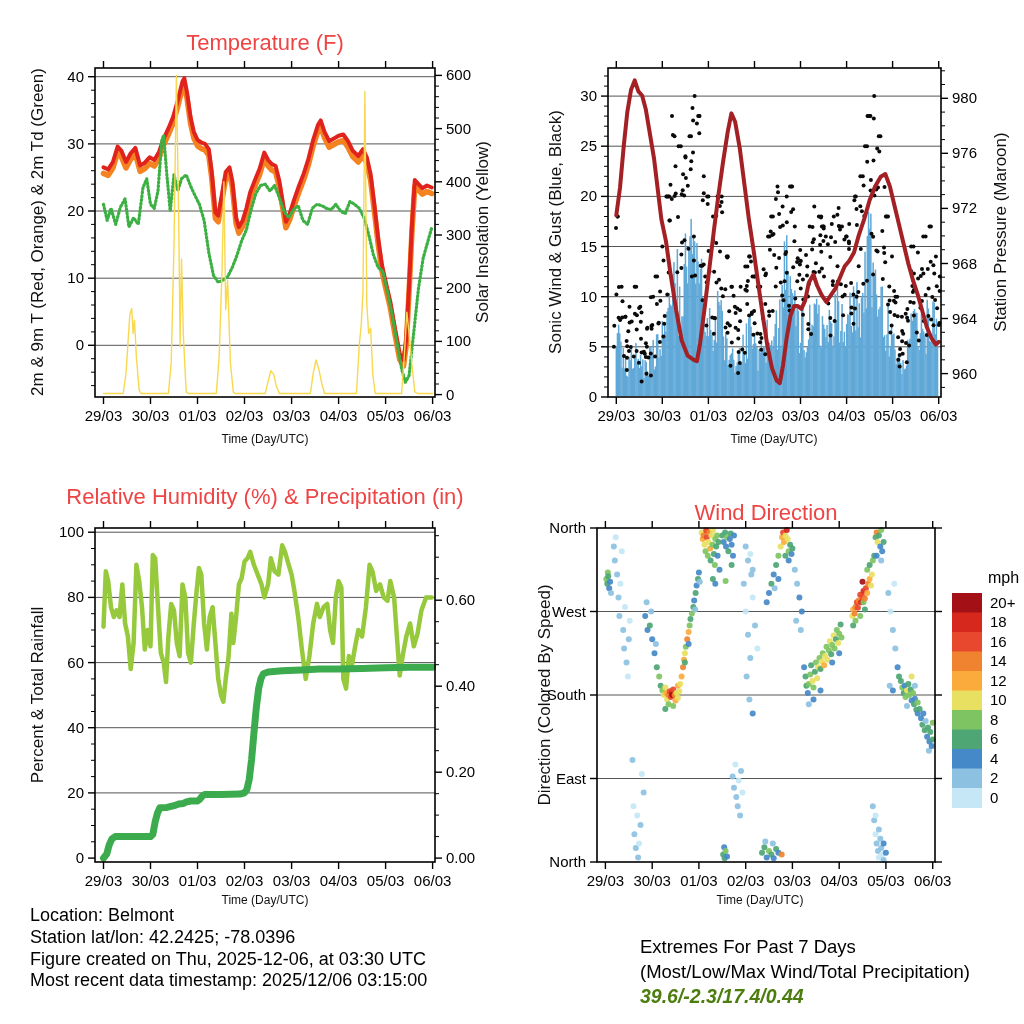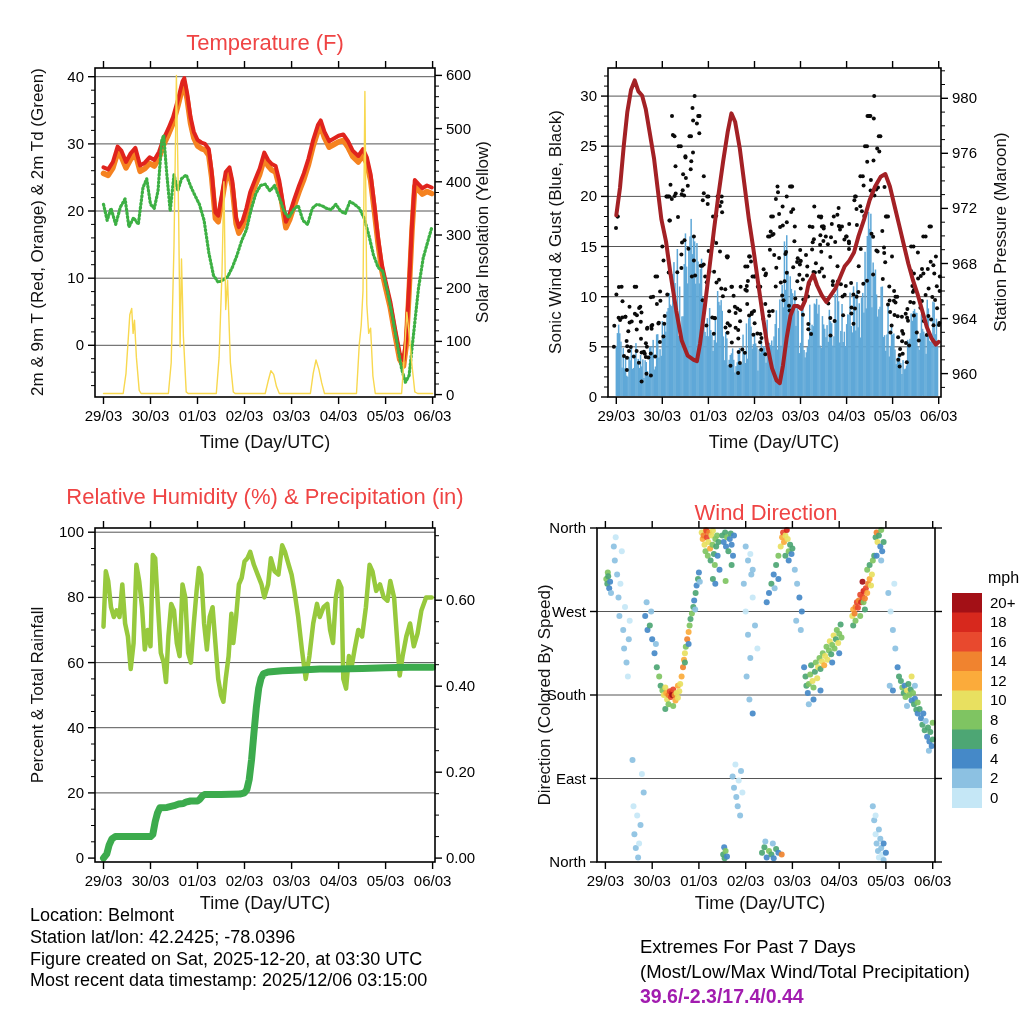--- a/index.html
+++ b/index.html
@@ -5,21 +5,21 @@
   html,body{margin:0;padding:0;background:#fff;}
   .page{position:relative;width:1024px;height:1024px;background:#ffffff;
         font-family:"Liberation Sans",sans-serif;overflow:hidden;}
   svg.plot{position:absolute;}
   #plot-0{left:0;top:0;}
   #plot-1{left:512px;top:0;}
   #plot-2{left:0;top:470px;}
   #plot-3{left:512px;top:470px;}
   .title{position:absolute;transform:translateX(-50%);font-size:22px;color:#ef4444;
          white-space:nowrap;font-weight:500;}
-  .xlabel{position:absolute;transform:translateX(-50%);font-size:18px;color:#111;white-space:nowrap;}
+  .xlabel{position:absolute;transform:translateX(-50%);font-size:12px;color:#111;white-space:nowrap;}
   .ylabel{position:absolute;transform:translate(-50%,-50%) rotate(-90deg);
           transform-origin:center;font-size:17px;color:#111;white-space:nowrap;}
   svg text{font-family:"Liberation Sans",sans-serif;fill:#000;}
   svg text.tick{font-size:15px;}
   svg text.legend-title{font-size:16px;}
   .footer-left{position:absolute;left:30px;top:905px;font-size:18px;line-height:21.8px;color:#000;}
   .footer-right{position:absolute;right:54px;top:934px;text-align:left;font-size:18.5px;line-height:25px;color:#000;}
   .extremes-values{font-weight:bold;font-size:19.5px;}
 </style>
 </head>
@@ -1461,23 +1461,23 @@
   <div class="ylabel" style="left:545px;top:695px">Direction (Colored By Speed)</div>
 
   <div class="xlabel" style="left:265px;top:432px">Time (Day/UTC)</div>
   <div class="xlabel" style="left:774px;top:432px">Time (Day/UTC)</div>
   <div class="xlabel" style="left:265px;top:893px">Time (Day/UTC)</div>
   <div class="xlabel" style="left:760px;top:893px">Time (Day/UTC)</div>
 
   <div class="footer-left">
     <div>Location: Belmont</div>
     <div>Station lat/lon: 42.2425; -78.0396</div>
-    <div>Figure created on Sat, 2025-12-20, at 03:30 UTC</div>
+    <div>Figure created on Thu, 2025-12-06, at 03:30 UTC</div>
     <div>Most recent data timestamp: 2025/12/06 03:15:00</div>
   </div>
 
   <div class="footer-right">
     <div>Extremes For Past 7 Days</div>
     <div>(Most/Low/Max Wind/Total Precipitation)</div>
-    <div class="extremes-values" id="extremes-values" style="color: #a21caf;">39.6/-2.3/17.4/0.44</div>
+    <div class="extremes-values" id="extremes-values" style="color: #4d7c0f; font-style: italic;">39.6/-2.3/17.4/0.44</div>
   </div>
 
 </div>
 
 </body></html>

